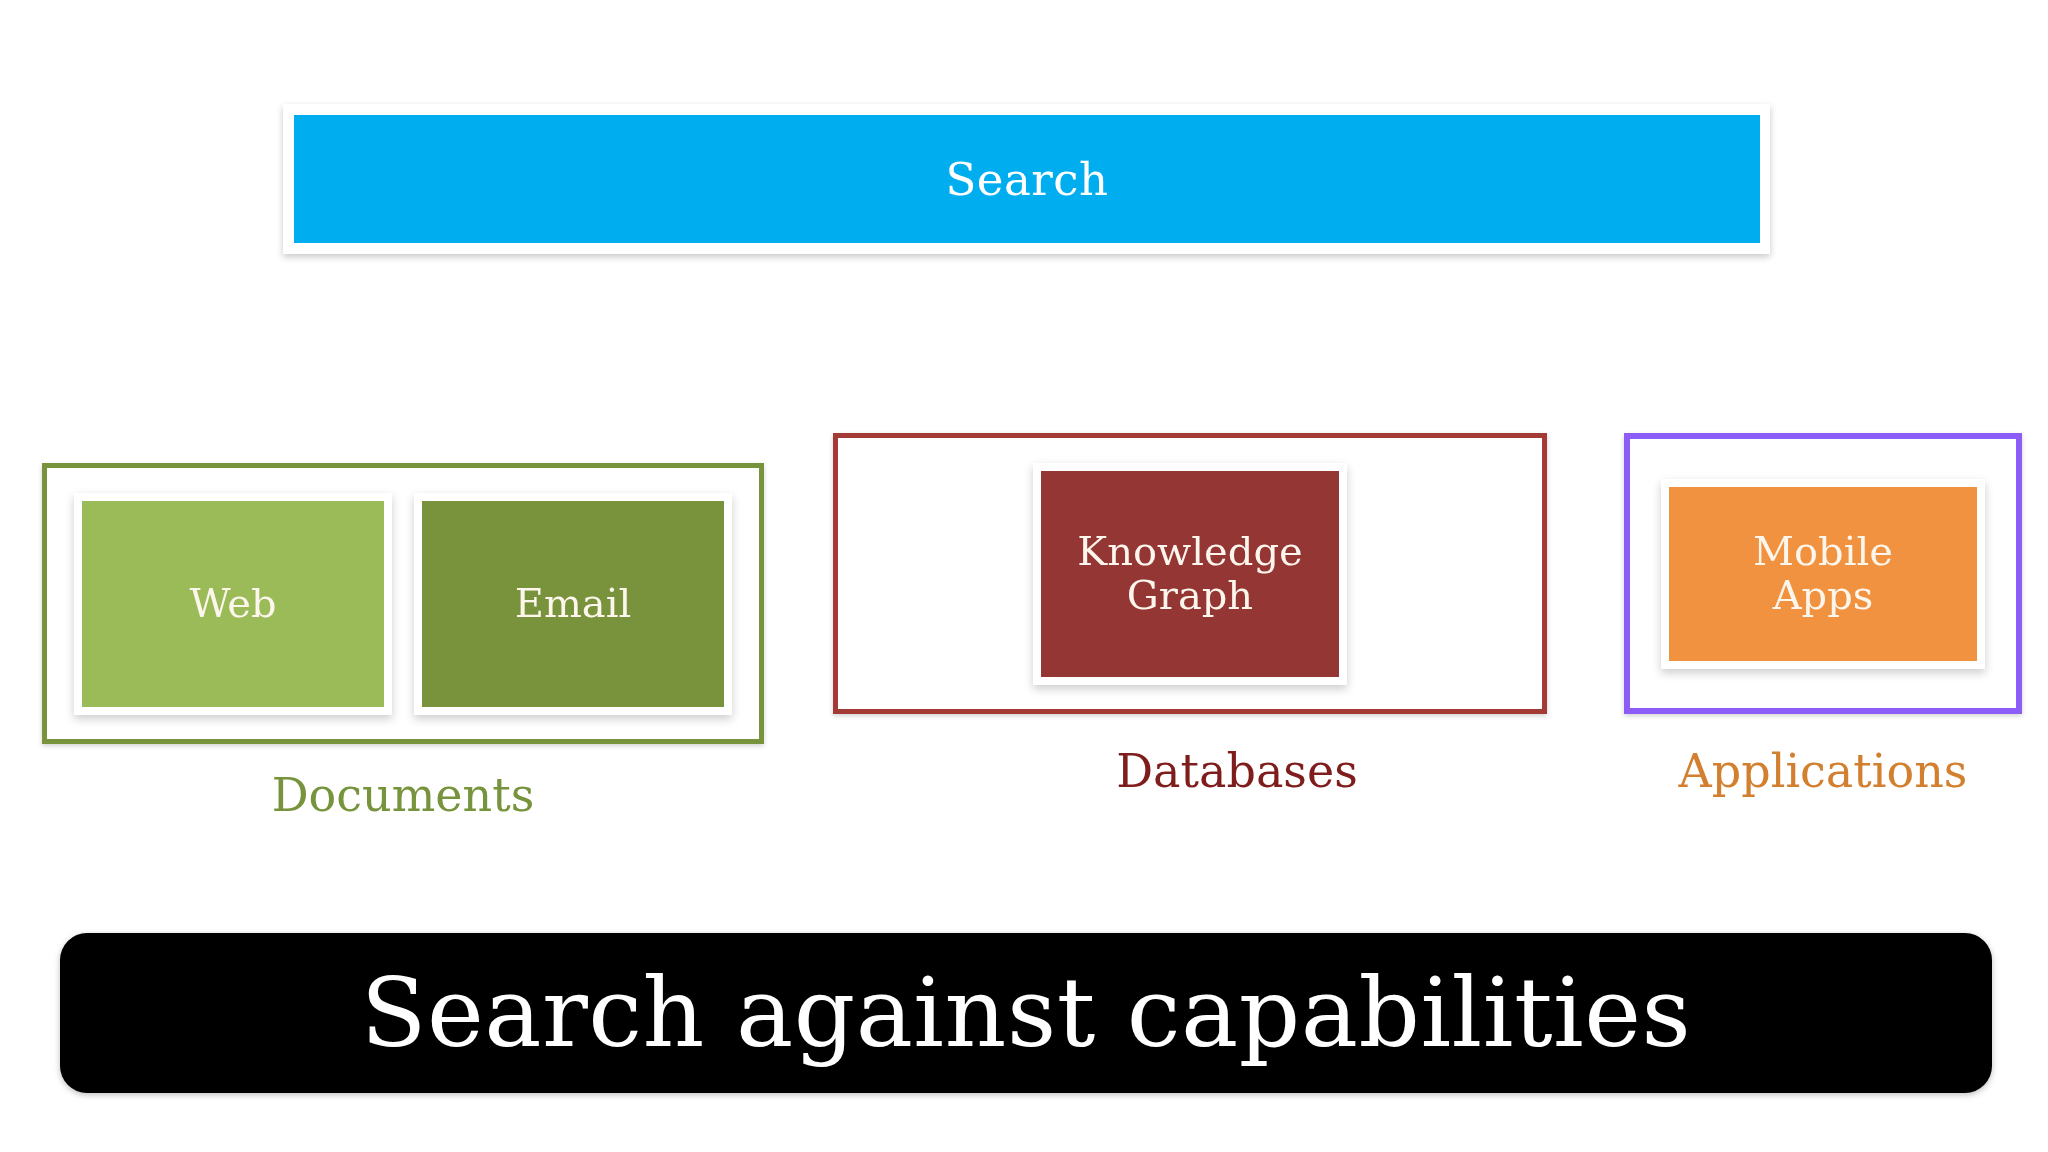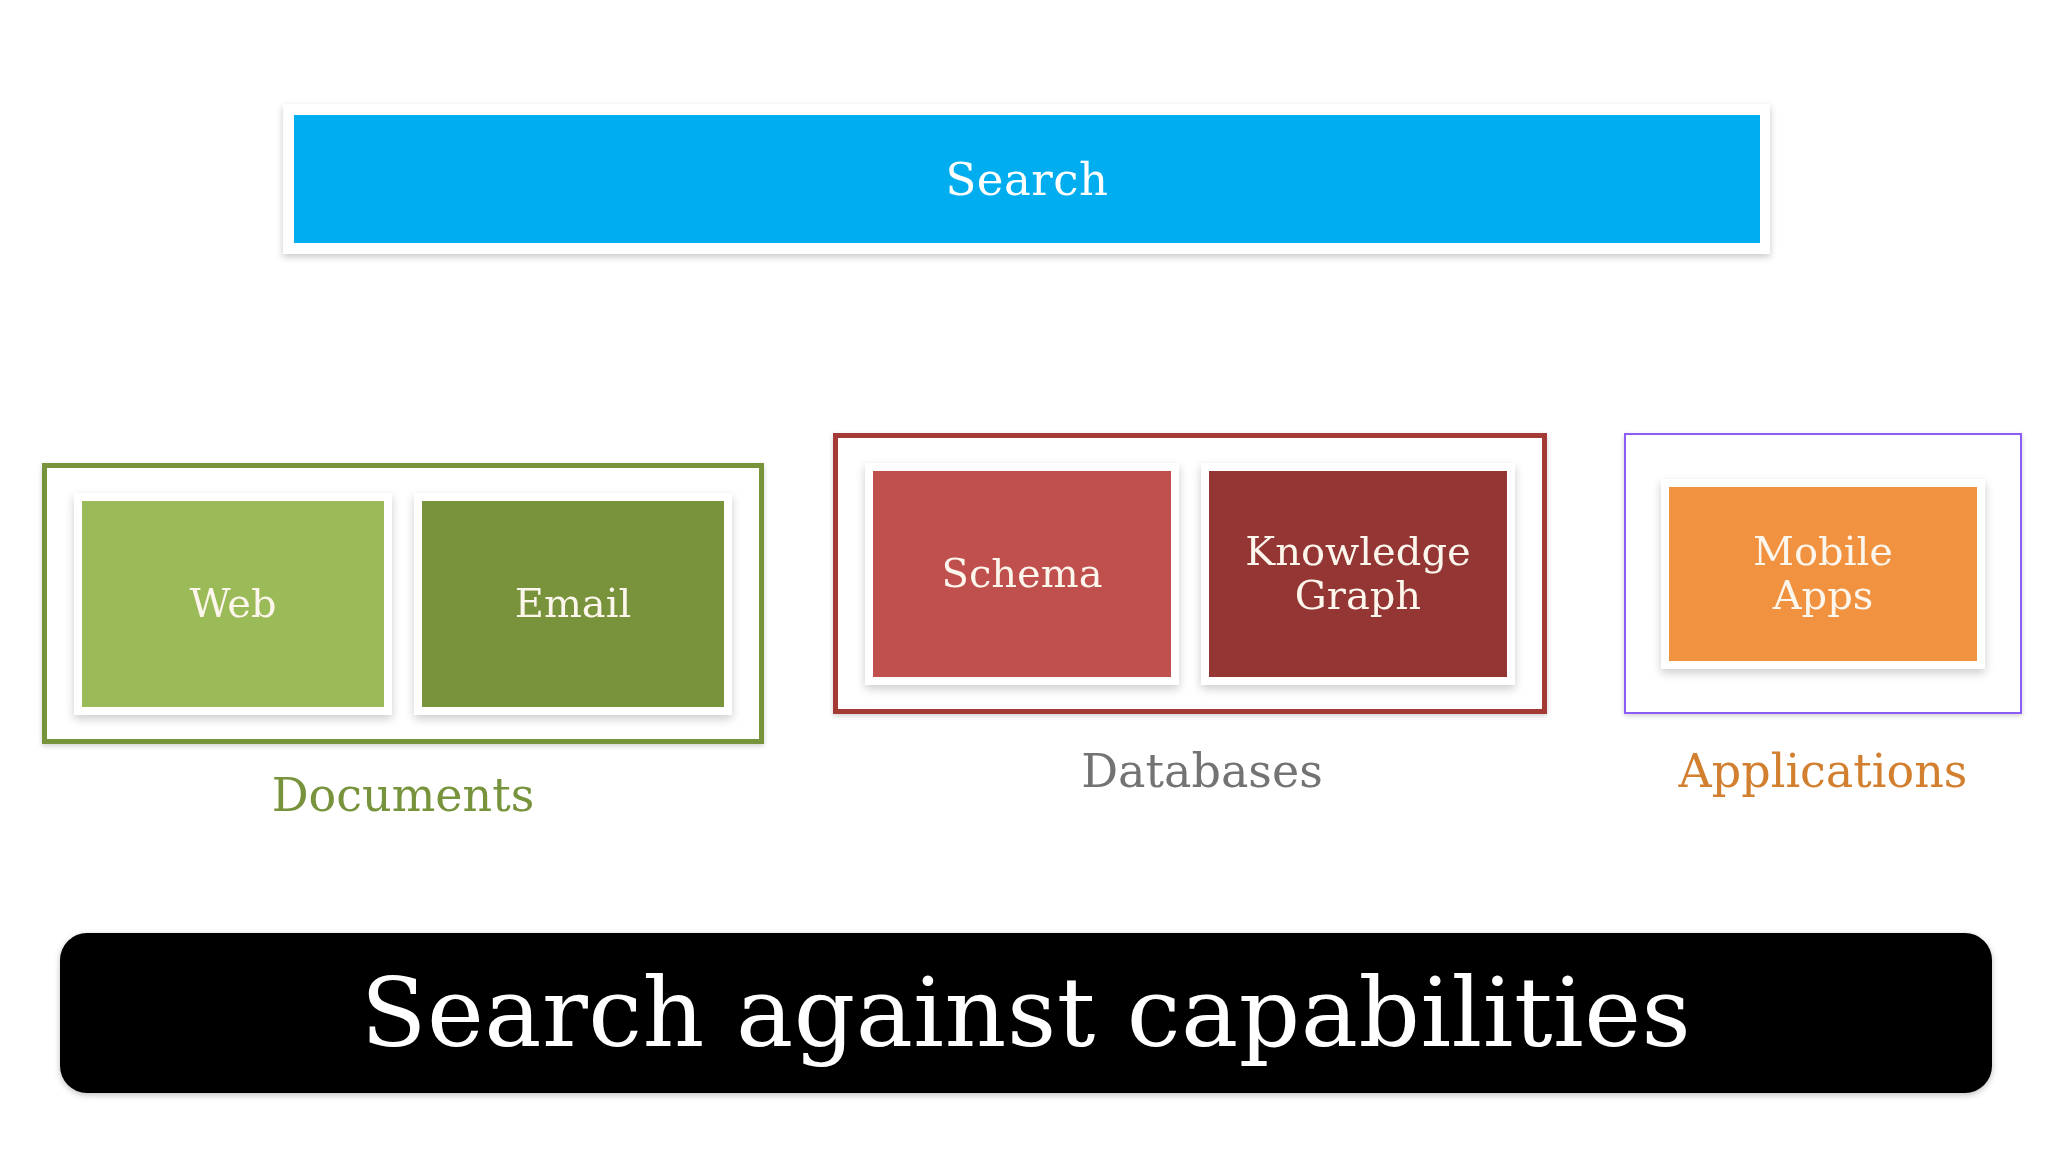--- a/index.html
+++ b/index.html
@@ -77,21 +77,21 @@
     width: 714px;
     height: 281px;
     border: 5px solid #A33A35;
     box-shadow: 0 2px 5px rgba(0,0,0,0.18);
   }
   .group-applications {
     left: 1624px;
     top: 433px;
     width: 398px;
     height: 281px;
-    border: 2px solid #8b5cf6;
+    border: 6px solid #8b5cf6;
     box-shadow: 0 2px 5px rgba(0,0,0,0.18);
   }
 
   
   .card-frame {
     background: #ffffff;
     padding: 8px;
     box-shadow: 0 4px 9px rgba(0,0,0,0.20);
     box-sizing: border-box;
     display: flex;
@@ -137,24 +137,24 @@
     line-height: 1;
     white-space: nowrap;
   }
   .caption-documents {
     left: 42px;
     top: 772px;
     width: 722px;
     color: #77933C;
   }
   .caption-databases {
-    left: 845px;
+    left: 880px;
     top: 748px;
     width: 714px;
-    color: #737373;
+    color: #7f1d1d;
   }
   .caption-applications {
     left: 1624px;
     top: 748px;
     width: 398px;
     color: #D2802F;
   }
 
   
   .caption-bar {
@@ -204,25 +204,20 @@
       </div>
     </div>
 
   </div>
 </div>
 <div class="group-caption caption-documents">Documents</div>
 
 <div class="group group-databases">
   <div class="group-inner">
 
-    <div class="card-frame card-schema">
-      <div class="card-fill">
-        <span class="card-label">Schema</span>
-      </div>
-    </div>
 
     <div class="card-frame card-kgraph">
       <div class="card-fill">
         <span class="card-label multiline">Knowledge<br>Graph</span>
       </div>
     </div>
 
   </div>
 </div>
 <div class="group-caption caption-databases">Databases</div>

